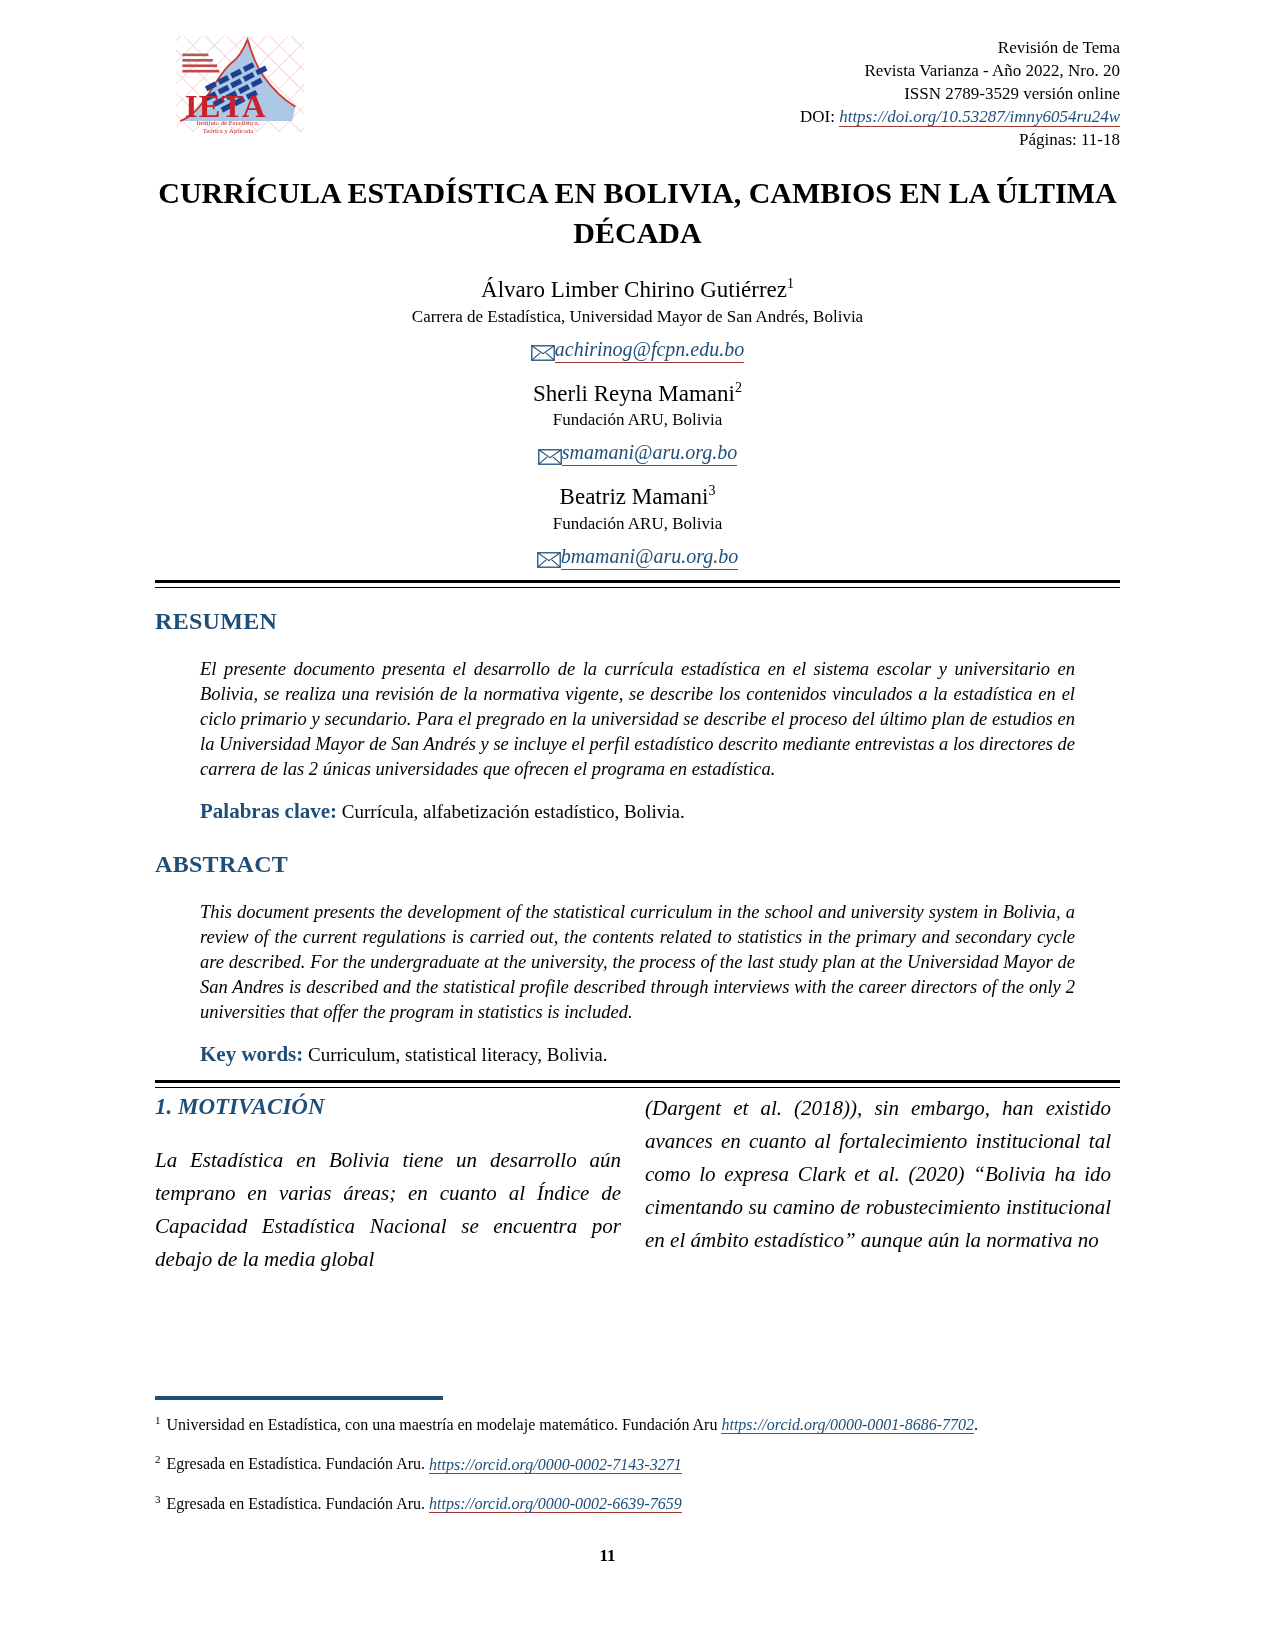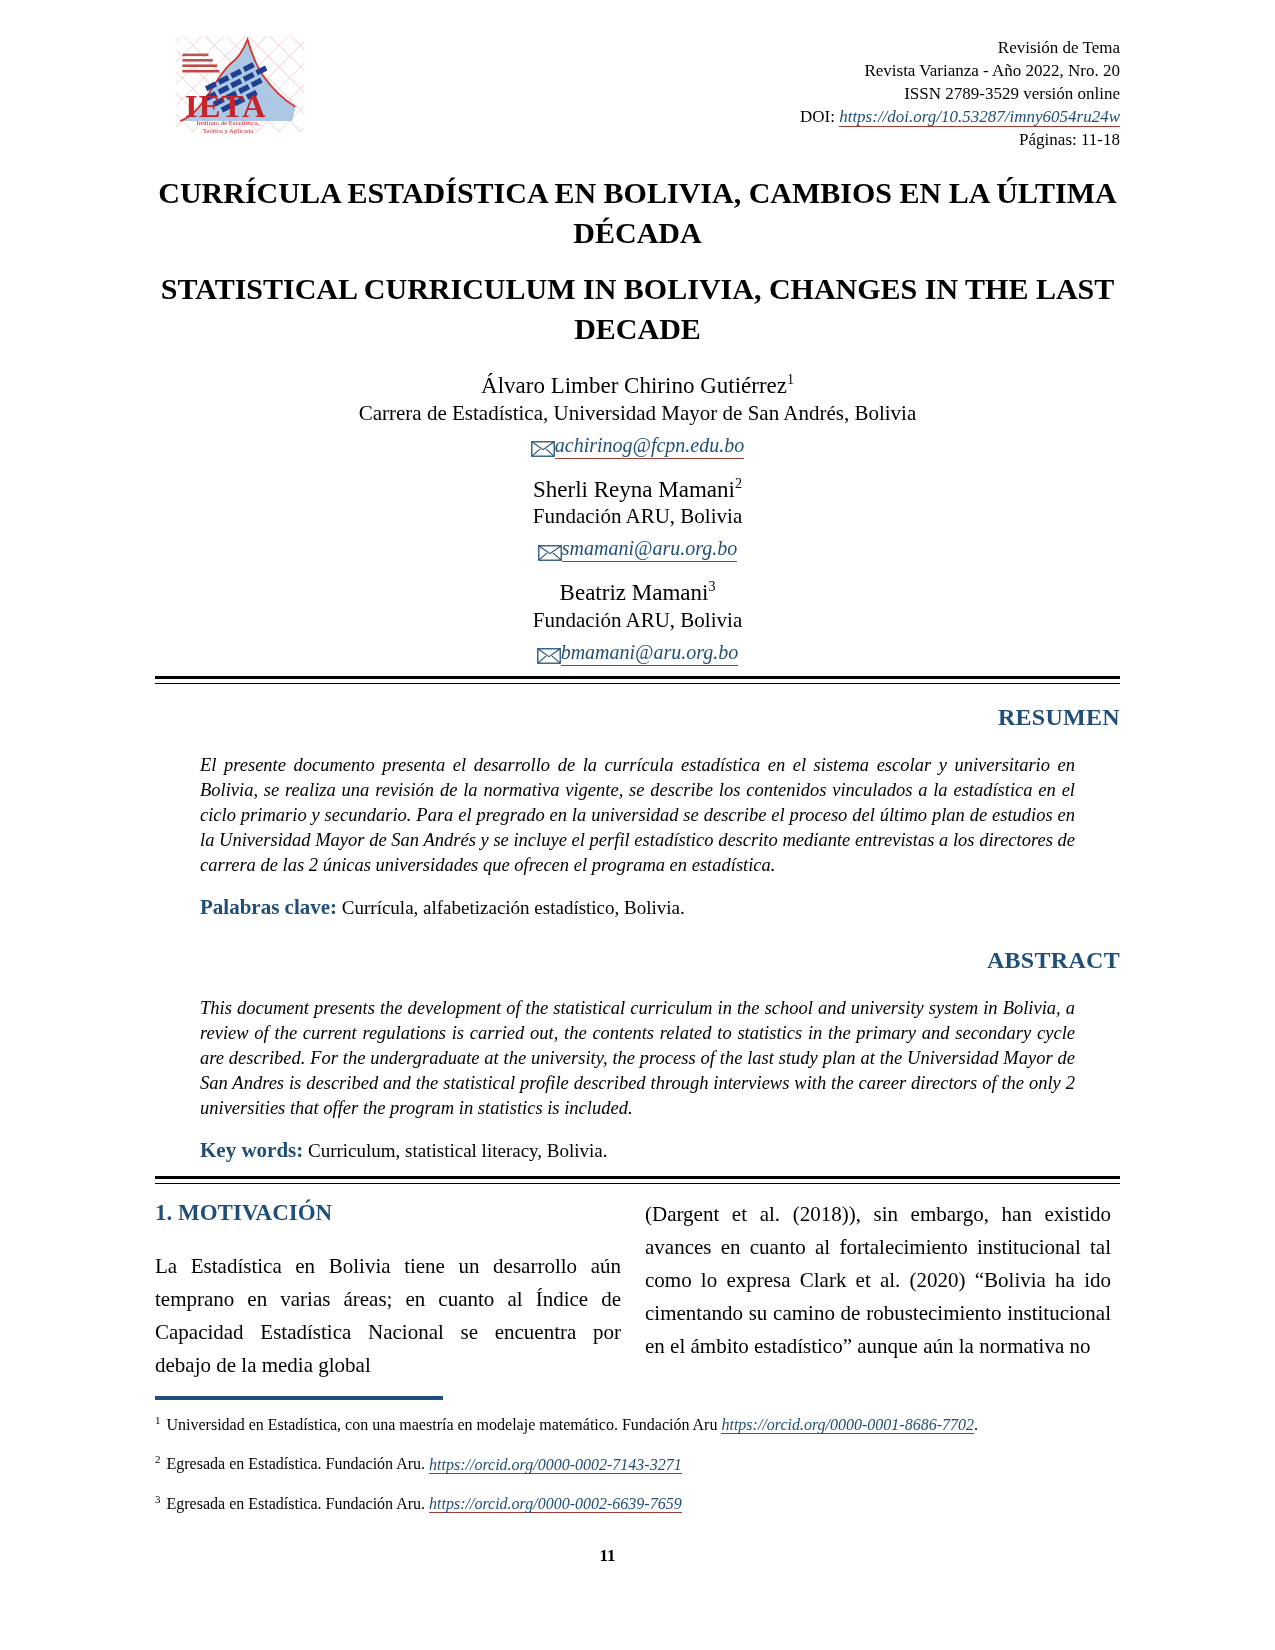--- a/index.html
+++ b/index.html
@@ -29,41 +29,41 @@
   }
 
   
   .title-es { margin-top: 22px; text-align: center; font-weight: bold; font-size: 30px; line-height: 40px; }
   .title-en { margin-top: 16px; text-align: center; font-weight: bold; font-size: 30px; line-height: 40px; }
 
   
   .authors { margin-top: 16px; text-align: center; }
   .author-name { font-size: 23px; line-height: 30px; }
   .author-name sup { font-size: 14px; }
-  .author-affil { font-size: 21px; line-height: 24px; }
+  .author-affil { font-size: 17px; line-height: 24px; }
   .author-email { font-size: 20px; line-height: 26px; margin: 7px 0 10px 0; display: flex; justify-content: center; align-items: center; gap: 0; }
   .env-icon { display: inline-block; width: 24px; height: 16px; }
 
   
   .dates { text-align: right; font-size: 18px; line-height: 25px; margin-top: 2px; }
 
   
   .rule-double { height: 8px; border-top: 3.5px solid #000; border-bottom: 1.8px solid #000; margin-top: 5px; }
 
   
-  .abs-heading { text-align: right; font-weight: bold; font-size: 24px; color: #1F4E79; margin-top: 20px; letter-spacing: 0.3px; }
+  .abs-heading { text-align: left; font-weight: bold; font-size: 24px; color: #1F4E79; margin-top: 20px; letter-spacing: 0.3px; }
   .abs-body {
     margin: 22px 45px 0 45px; font-style: italic; font-size: 18.5px;
     line-height: 25px; text-align: justify;
   }
   .kw-line { margin: 16px 45px 0 45px; font-size: 19px; line-height: 26px; }
   .kw-label { font-weight: bold; color: #1F4E79; font-size: 21px; }
 
   
-  .columns { display: flex; gap: 24px; margin-top: 14px; }
+  .columns { display: flex; gap: 24px; margin-top: 4px; font-style: italic; }
   .col { width: 466px; }
   .sec-heading { color: #1F4E79; font-weight: bold; font-size: 23px; line-height: 30px; margin-bottom: 22px; }
   .col p { font-size: 21px; line-height: 33px; text-align: justify; }
 
   
   .footnotes { position: absolute; top: 1396px; left: 155px; width: 965px; }
   .fn-sep { width: 288px; height: 4px; background: #1F4E79; margin-bottom: 9px; }
   .footnote { font-size: 16px; line-height: 22px; margin-bottom: 12px; }
   .footnote sup { font-size: 11px; margin-right: 6px; }
   .footnote .link { font-size: 16px; }
@@ -125,21 +125,20 @@
       <div>Revisión de Tema</div>
       <div>Revista Varianza - Año 2022, Nro. 20</div>
       <div>ISSN 2789-3529 versión online</div>
       <div class="doi-line"><span>DOI: </span><a>https://doi.org/10.53287/imny6054ru24w</a></div>
       <div>Páginas: 11-18</div>
     </div>
   </div>
 
   <div class="content">
     <h1 class="title-es">CURRÍCULA ESTADÍSTICA EN BOLIVIA, CAMBIOS EN LA ÚLTIMA DÉCADA</h1>
-    <h1 class="title-en">STATISTICAL CURRICULUM IN BOLIVIA, CHANGES IN THE LAST DECADE</h1>
   </div>
 
   <div class="content authors">
 
     <div>
       <div class="author-name"><span>Álvaro Limber Chirino Gutiérrez</span><sup>1</sup></div>
       <div class="author-affil">Carrera de Estadística, Universidad Mayor de San Andrés, Bolivia</div>
       <div class="author-email">
         <span class="env-icon">
           <svg width="24" height="16" viewBox="0 0 24 16">

